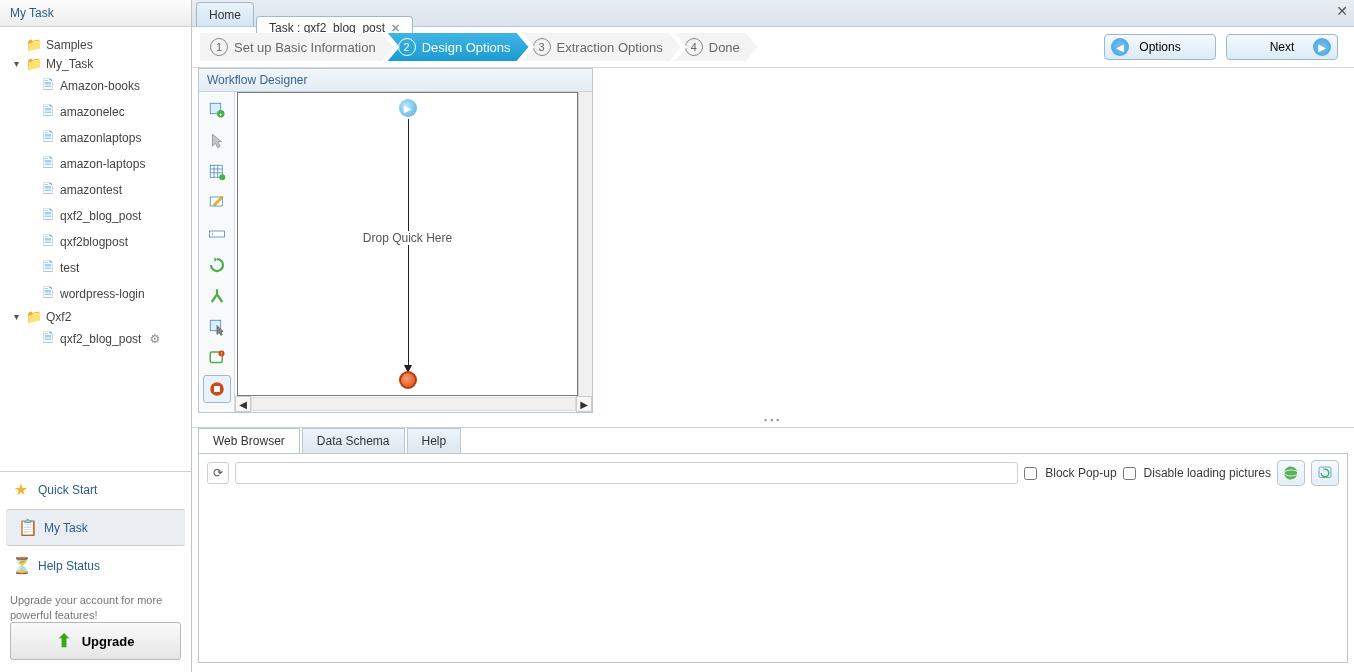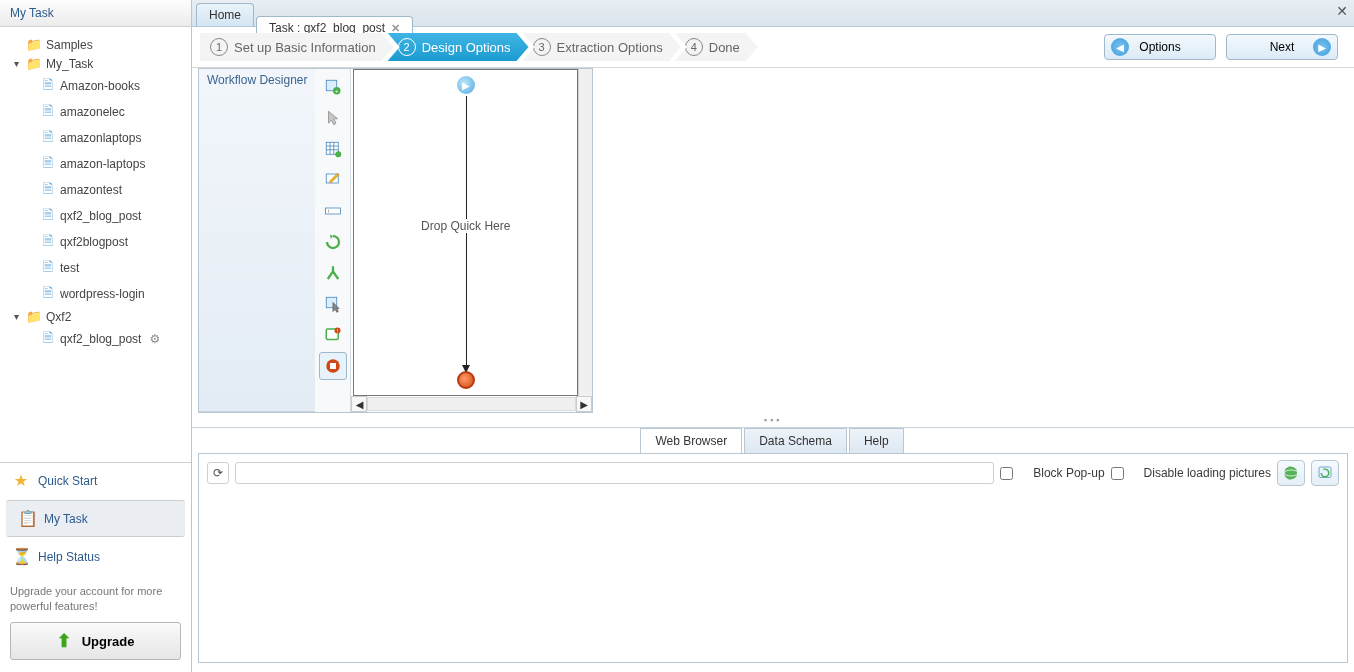--- a/index.html
+++ b/index.html
@@ -70,21 +70,21 @@
   margin:2px 6px;
   border-radius:3px;
 }
 .star-icon { color:#f2b431; }
 .clip-icon { color:#2b78a8; }
 .hour-icon { color:#6a8790; }
 
 .upgrade-area {
   padding: 10px 10px 12px 10px;
 }
-.upgrade-text { color:#777; font-size:11px; line-height:1.3; margin-bottom:9px;}
+.upgrade-text { color:#777; font-size:11px; line-height:1.3; margin-bottom:0;}
 .upgrade-btn {
   display:flex;
   align-items:center;
   justify-content:center;
   gap:10px;
   width:100%;
   padding:7px 0;
   background:linear-gradient(#fafafa,#e6e6e6);
   border:1px solid #b7b7b7;
   border-radius:3px;
@@ -96,21 +96,20 @@
 
 
 .main {
   flex:1;
   display:flex;
   flex-direction:column;
   background:#fff;
 }
 .tabbar {
   display:flex;
-  align-items:flex-end;
   background:linear-gradient(#e8eef3,#dbe4ec);
   border-bottom:1px solid #b7c8d6;
   padding:2px 4px 0 4px;
   position:relative;
 }
 .tab {
   padding:4px 12px;
   margin-right:2px;
   border:1px solid #9fb8ca;
   border-bottom:none;
@@ -197,21 +196,21 @@
 
 .content-split {
   display:flex;
   height: 345px;
   padding: 0 6px 0 6px;
 }
 .panel {
   border:1px solid #b9c7d2;
   background:#fff;
   display:flex;
-  flex-direction:row;
+  flex-direction:column;
 }
 .panel-title {
   padding:4px 8px;
   background:linear-gradient(#f2f6fb,#e3ecf4);
   border-bottom:1px solid #c9d3dc;
   font-size:12px;
   color:#3a6490;
 }
 .left-panel { width: 395px; margin-right:6px; }
 .right-panel { flex:1; }
@@ -313,21 +312,20 @@
   font-size:9px;
   letter-spacing:3px;
   padding:2px 0;
 }
 .bottom-panel {
   border-top:1px solid #c9d3dc;
   padding: 0 6px 6px 6px;
 }
 .btabs {
   display:flex;
-  justify-content:center;
 }
 .btab {
   padding:5px 14px;
   border:1px solid #b9c7d2;
   border-bottom:none;
   margin-right:2px;
   background:linear-gradient(#edf3f9,#dde8f2);
   cursor:pointer;
   font-size:12px;
 }
@@ -352,21 +350,21 @@
   color:#555;
 }
 .url-input {
   flex:1;
   height:22px;
   border:1px solid #cfcfcf;
   border-radius:3px;
   padding:0 6px;
   font-size:12px;
 }
-.chk { display:flex; align-items:center; gap:20px; font-size:12px; color:#3a3a3a; cursor:pointer;}
+.chk { display:flex; align-items:center; gap:8px; font-size:12px; color:#3a3a3a; cursor:pointer;}
 .chk input { margin:0; }
 .round-icon-btn {
   width:28px;height:26px;
   border:1px solid #b9c7d2;
   border-radius:4px;
   display:flex;align-items:center;justify-content:center;
   background:linear-gradient(#f5faff,#e4eef7);
   cursor:pointer;
 }
 .round-icon-btn svg { width:18px;height:18px; }

